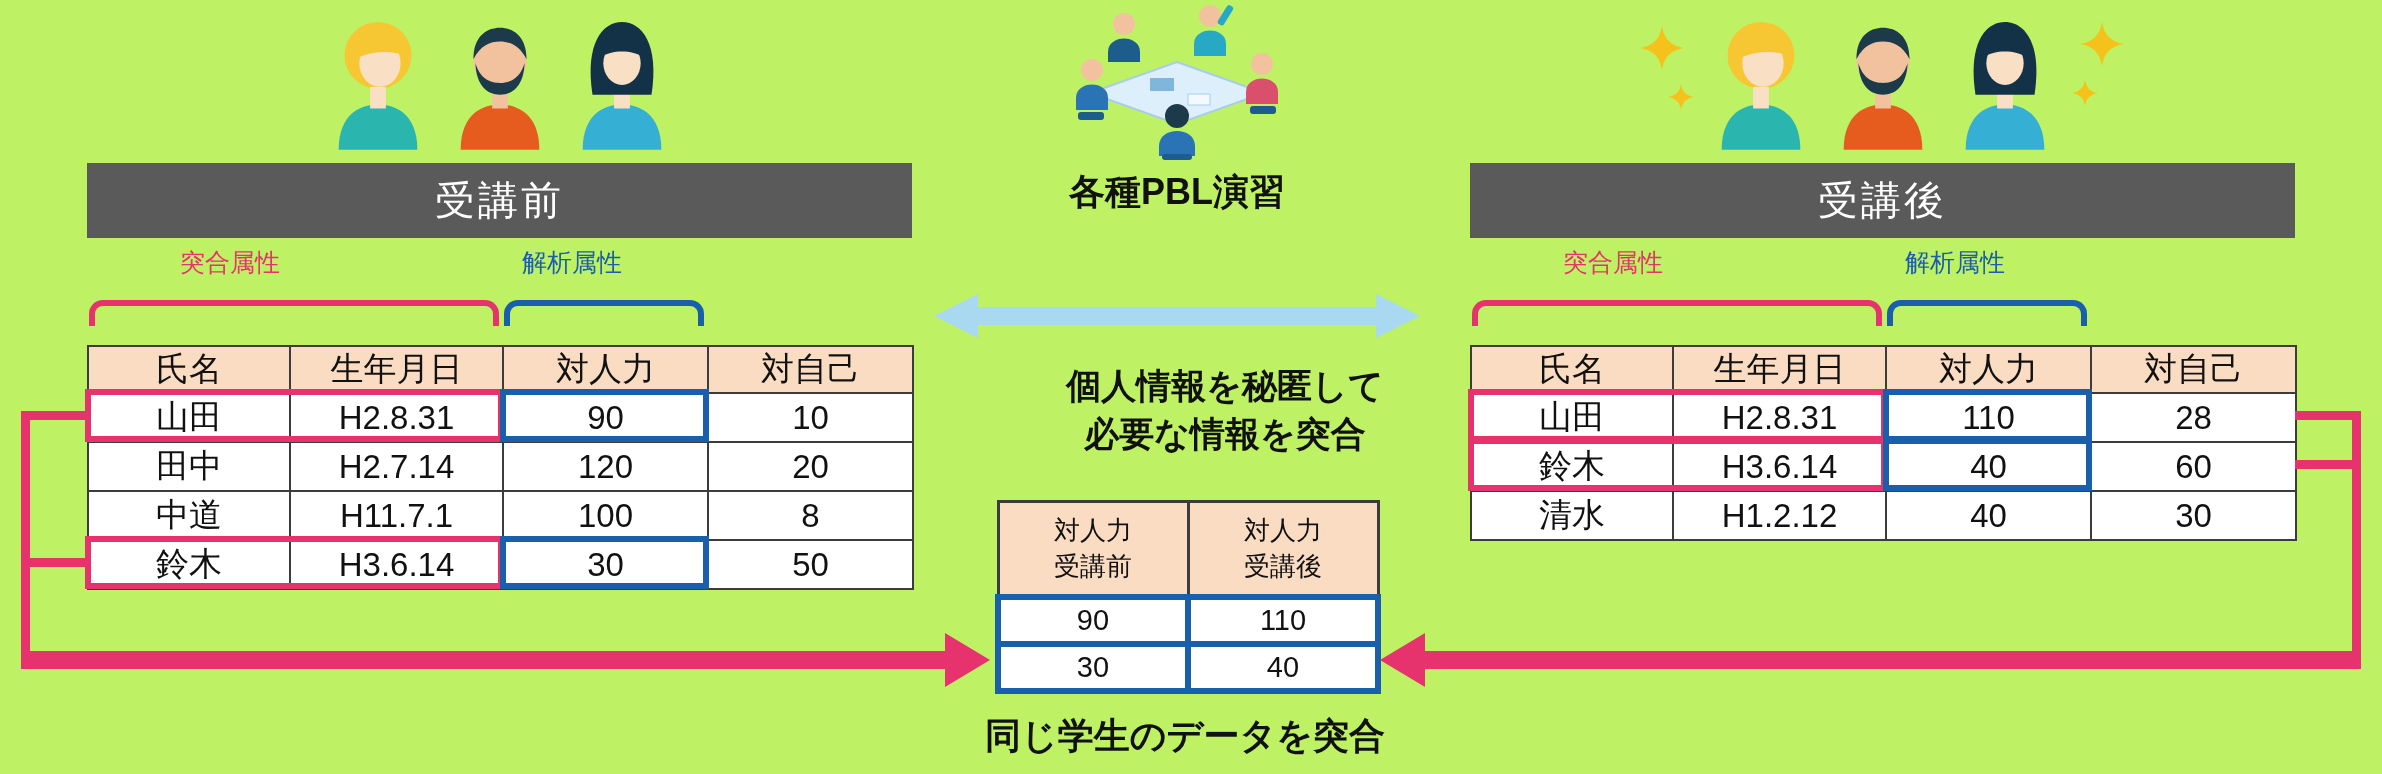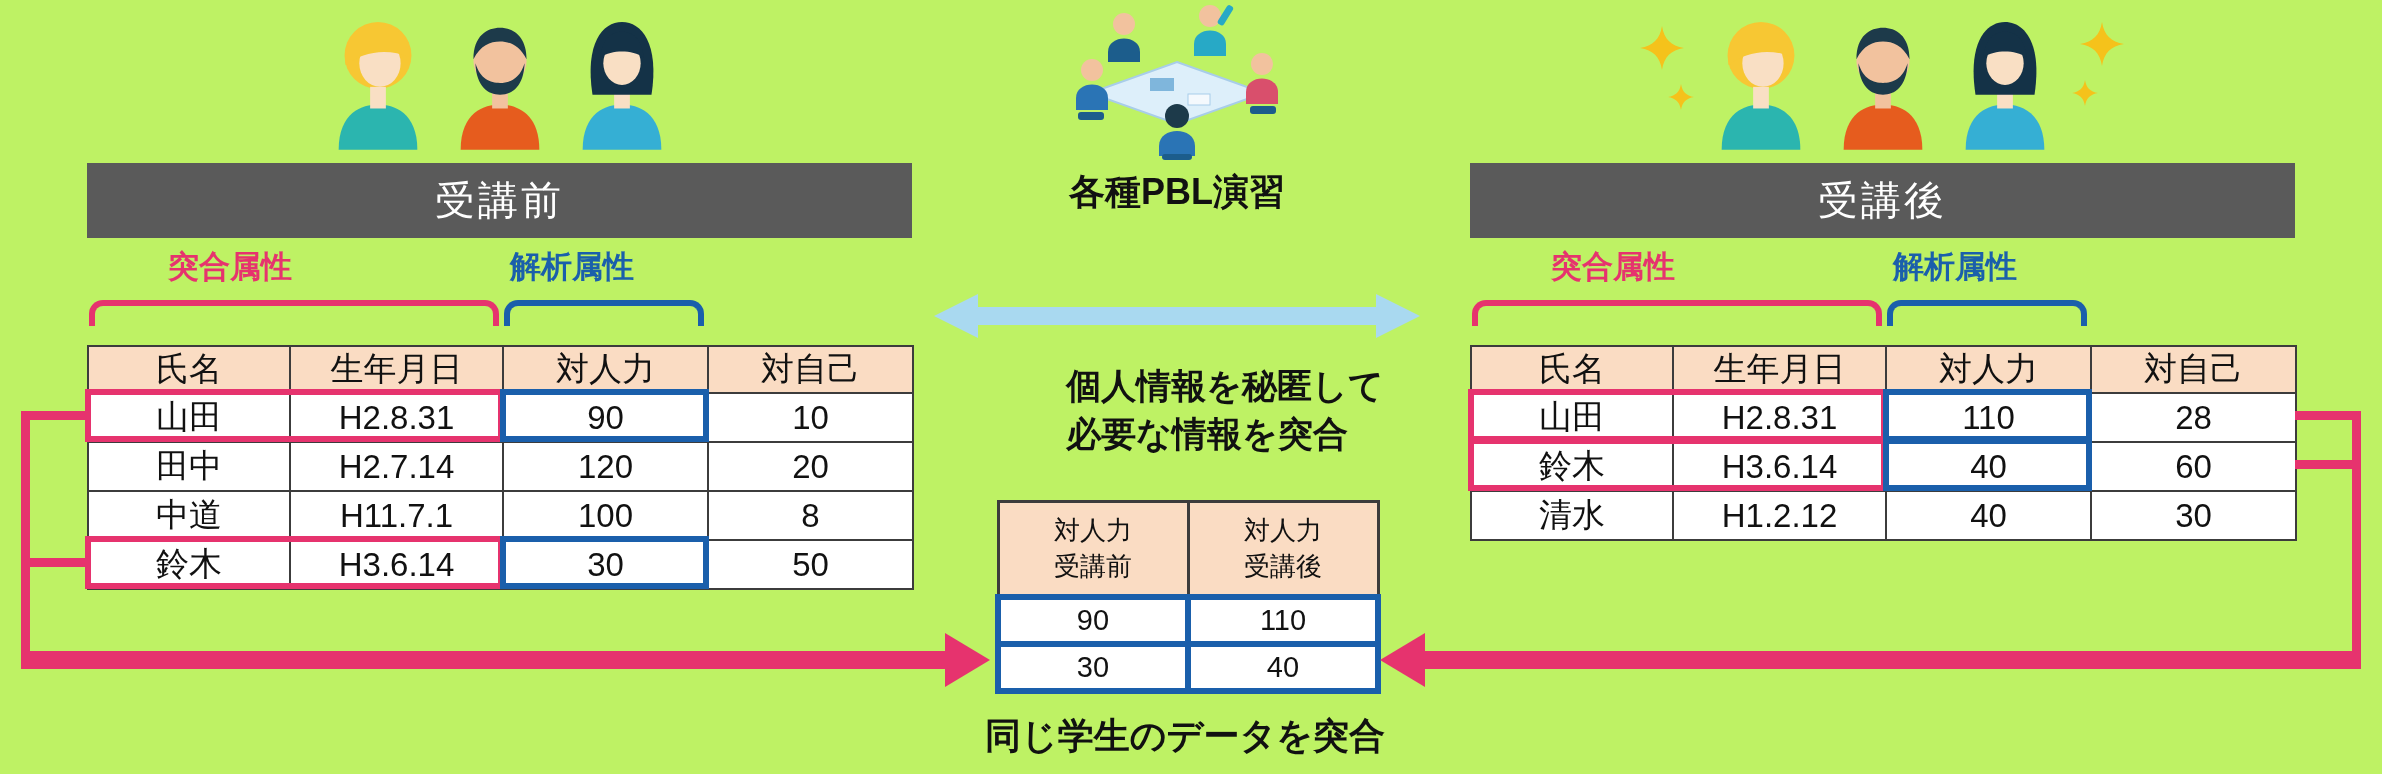--- a/index.html
+++ b/index.html
@@ -2,21 +2,21 @@
 <html><head>
 <meta charset="utf-8">
 <style>
   * { margin:0; padding:0; box-sizing:border-box; }
   body { background:#ffffff; font-family:"Liberation Sans","DejaVu Sans",sans-serif; color:#111; }
   .canvas { position:relative; width:2382px; height:774px; background:#bef264; overflow:hidden; }
 
   .bar { position:absolute; width:825px; height:75px; background:#5a5a5a; color:#fff;
          font-size:40px; display:flex; align-items:center; justify-content:center; letter-spacing:3px; }
 
-  .attr-label { position:absolute; transform:translateX(-50%); font-size:31px; font-weight:bold; white-space:nowrap; }
+  .attr-label { position:absolute; transform:translateX(-50%); font-size:25px; font-weight:normal; white-space:nowrap; }
   .attr-label.red  { color:#E6336E; }
   .attr-label.blue { color:#1A5FAB; }
 
   .bracket { position:absolute; height:26px; border:6px solid; border-bottom:none; border-radius:14px 14px 0 0; }
   .bracket.red  { border-color:#E6336E; }
   .bracket.blue { border-color:#1A5FAB; }
 
   table.attr-table { position:absolute; border-collapse:collapse; table-layout:fixed; width:825px; font-size:33px; }
   .attr-table th, .attr-table td { border:2px solid #3c3c3c; text-align:center; padding:0; }
   .attr-table th { height:46px; background:#FADCC3; font-weight:normal; }
@@ -26,21 +26,21 @@
   .ol.red  { border:6px solid #E6336E; }
   .ol.blue { border:6px solid #1A5FAB; }
 
   .line { position:absolute; background:#E6336E; }
   .head-right { position:absolute; width:0; height:0; border-top:27px solid transparent;
                 border-bottom:27px solid transparent; border-left:45px solid #E6336E; }
   .head-left  { position:absolute; width:0; height:0; border-top:27px solid transparent;
                 border-bottom:27px solid transparent; border-right:45px solid #E6336E; }
 
   .center-label { position:absolute; transform:translateX(-50%); font-weight:bold; color:#111;
-                  white-space:nowrap; }
+                  text-align:center; white-space:nowrap; }
 
   table.match-table { position:absolute; border-collapse:collapse; table-layout:fixed; width:380px; text-align:center; }
   .match-table th { background:#FADCC3; border:3px solid #3c3c3c; font-size:26px; font-weight:normal;
                     height:95px; line-height:36px; }
   .match-table td { border:6px solid #1A5FAB; font-size:29px; height:47px; background:#fff; }
 
   .avatars { position:absolute; display:flex; gap:4px; }
   .avatar  { width:118px; height:148px; }
   .sparkle { position:absolute; }
   .illu    { position:absolute; }

